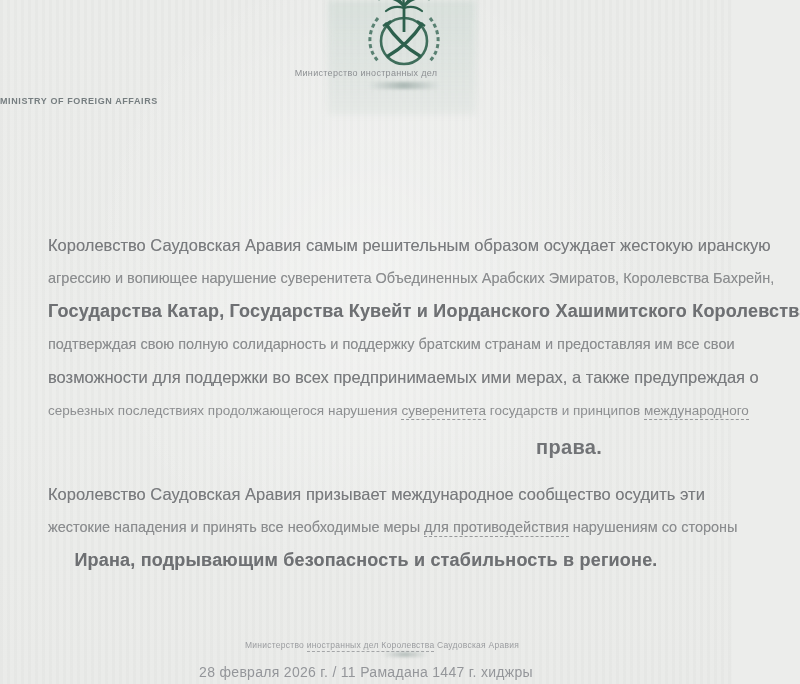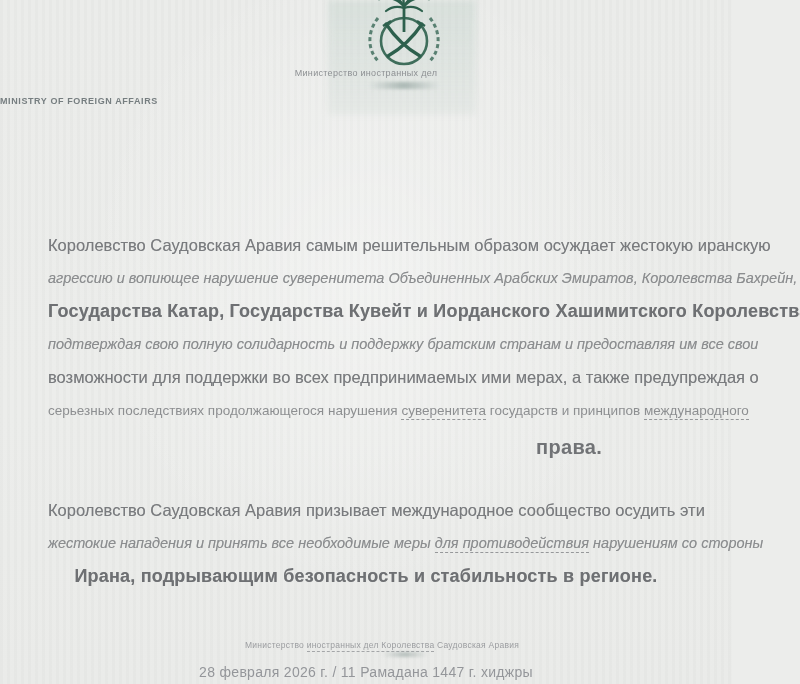--- a/index.html
+++ b/index.html
@@ -40,28 +40,28 @@
     font-size:9px;font-weight:bold;color:#767e80;letter-spacing:.6px;
     filter:blur(0.55px);
   }
   
   .statement{
     position:absolute;left:48px;right:48px;top:229px;text-align:center;
     color:#797b7e;
   }
   .line{display:block;white-space:nowrap;}
   .l-reg  {font-size:16.5px;color:#797b7e;line-height:33px;text-shadow:0 0 .6px rgba(121,123,126,.5);}
-  .l-light{font-size:14.5px;color:#8b8d8f;line-height:33px;text-shadow:0 0 .5px rgba(139,141,143,.5);font-style:italic;}
+  .l-light{font-size:14.5px;color:#8b8d8f;line-height:33px;text-shadow:0 0 .5px rgba(139,141,143,.5);}
   .l-bold {font-size:18px;font-weight:bold;color:#6e7073;line-height:33px;letter-spacing:.2px;text-shadow:0 0 .5px rgba(110,112,115,.4);}
   .l-tiny {font-size:13.5px;color:#8d8f91;line-height:33px;}
   .l-rights{
     font-size:20px;font-weight:bold;color:#717376;line-height:40px;
     text-align:right;padding-right:82px;letter-spacing:.3px;
   }
-  .p2{margin-top:27px;}
+  .p2{margin-top:11px;}
   .u-mark{border-bottom:1px dashed #96989a;padding-bottom:1px;}
   
   .footer{position:absolute;left:0;top:640px;width:100%;text-align:center;}
   .footer-org{
     font-size:8.5px;color:#9b9da0;letter-spacing:.25px;filter:blur(0.35px);padding-left:32px;
   }
   .footer-org .u-mark{border-bottom:1px dashed #a4a6a8;}
   .footer-blur{
     position:absolute;left:382px;top:12px;width:46px;height:5px;
     background:linear-gradient(90deg,rgba(140,160,152,0),rgba(135,152,148,0.5),rgba(140,160,152,0));

